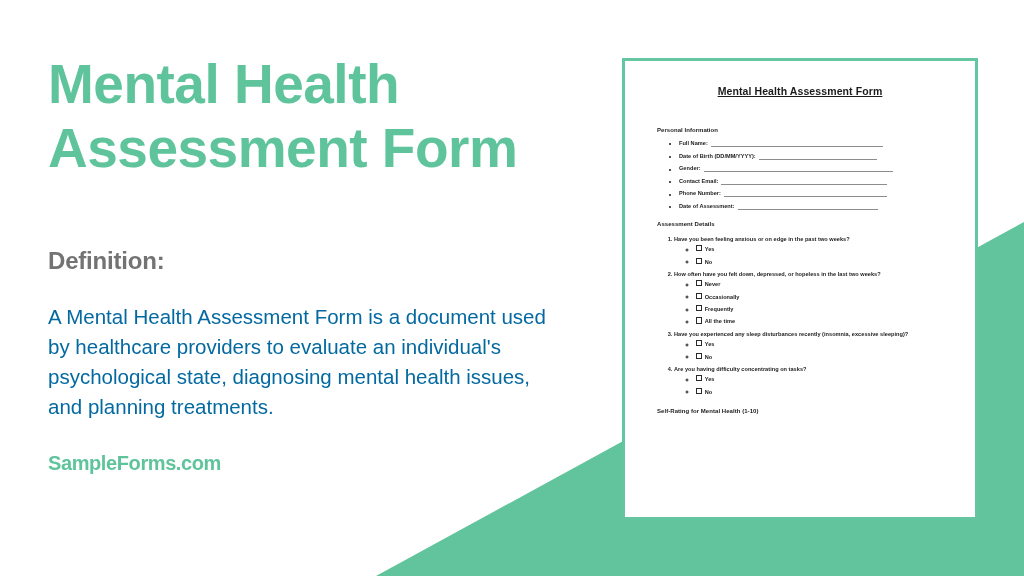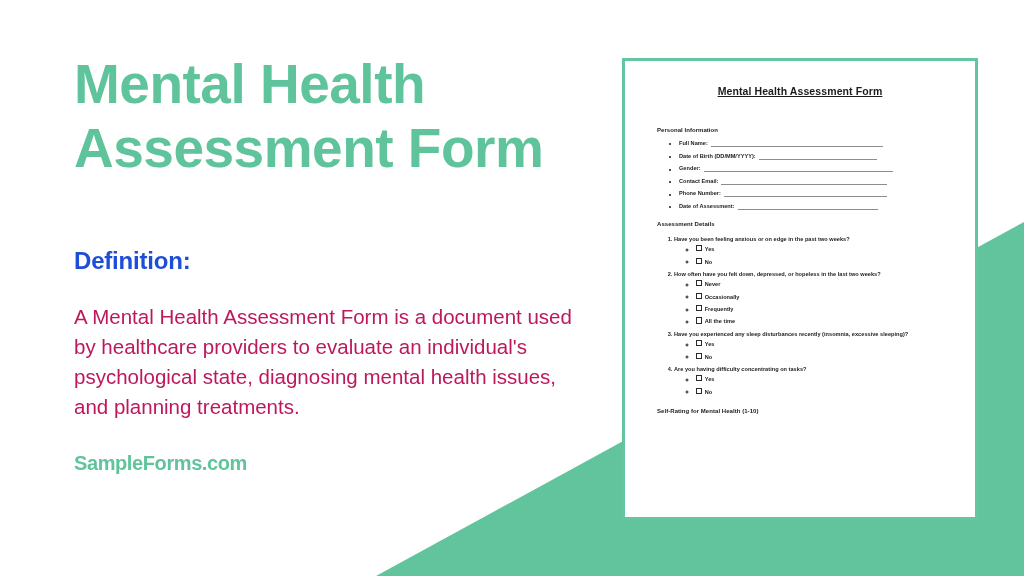--- a/index.html
+++ b/index.html
@@ -24,45 +24,45 @@
     left: 0;
     top: 0;
     width: 1024px;
     height: 576px;
     pointer-events: none;
   }
 
   
   .left-col {
     position: absolute;
-    left: 74px;
+    left: 48px;
     top: 52px;
     width: 530px;
   }
   .hero-title {
     font-size: 55px;
     line-height: 1.17;
     font-weight: 700;
     color: #5fc49c;
     letter-spacing: -0.5px;
     margin: 0;
     white-space: pre-line;
   }
   .definition-label {
     margin-top: 66px;
     font-size: 24px;
     font-weight: 700;
-    color: #1d4ed8;
+    color: #737373;
     letter-spacing: -0.2px;
   }
   .definition-body {
     margin-top: 27px;
     font-size: 20.5px;
     line-height: 1.47;
-    color: #be185d;
+    color: #0369a1;
     font-weight: 400;
     max-width: 515px;
   }
   .brand {
     margin-top: 30px;
     font-size: 20px;
     font-weight: 700;
     color: #5fc49c;
     letter-spacing: -0.4px;
   }

